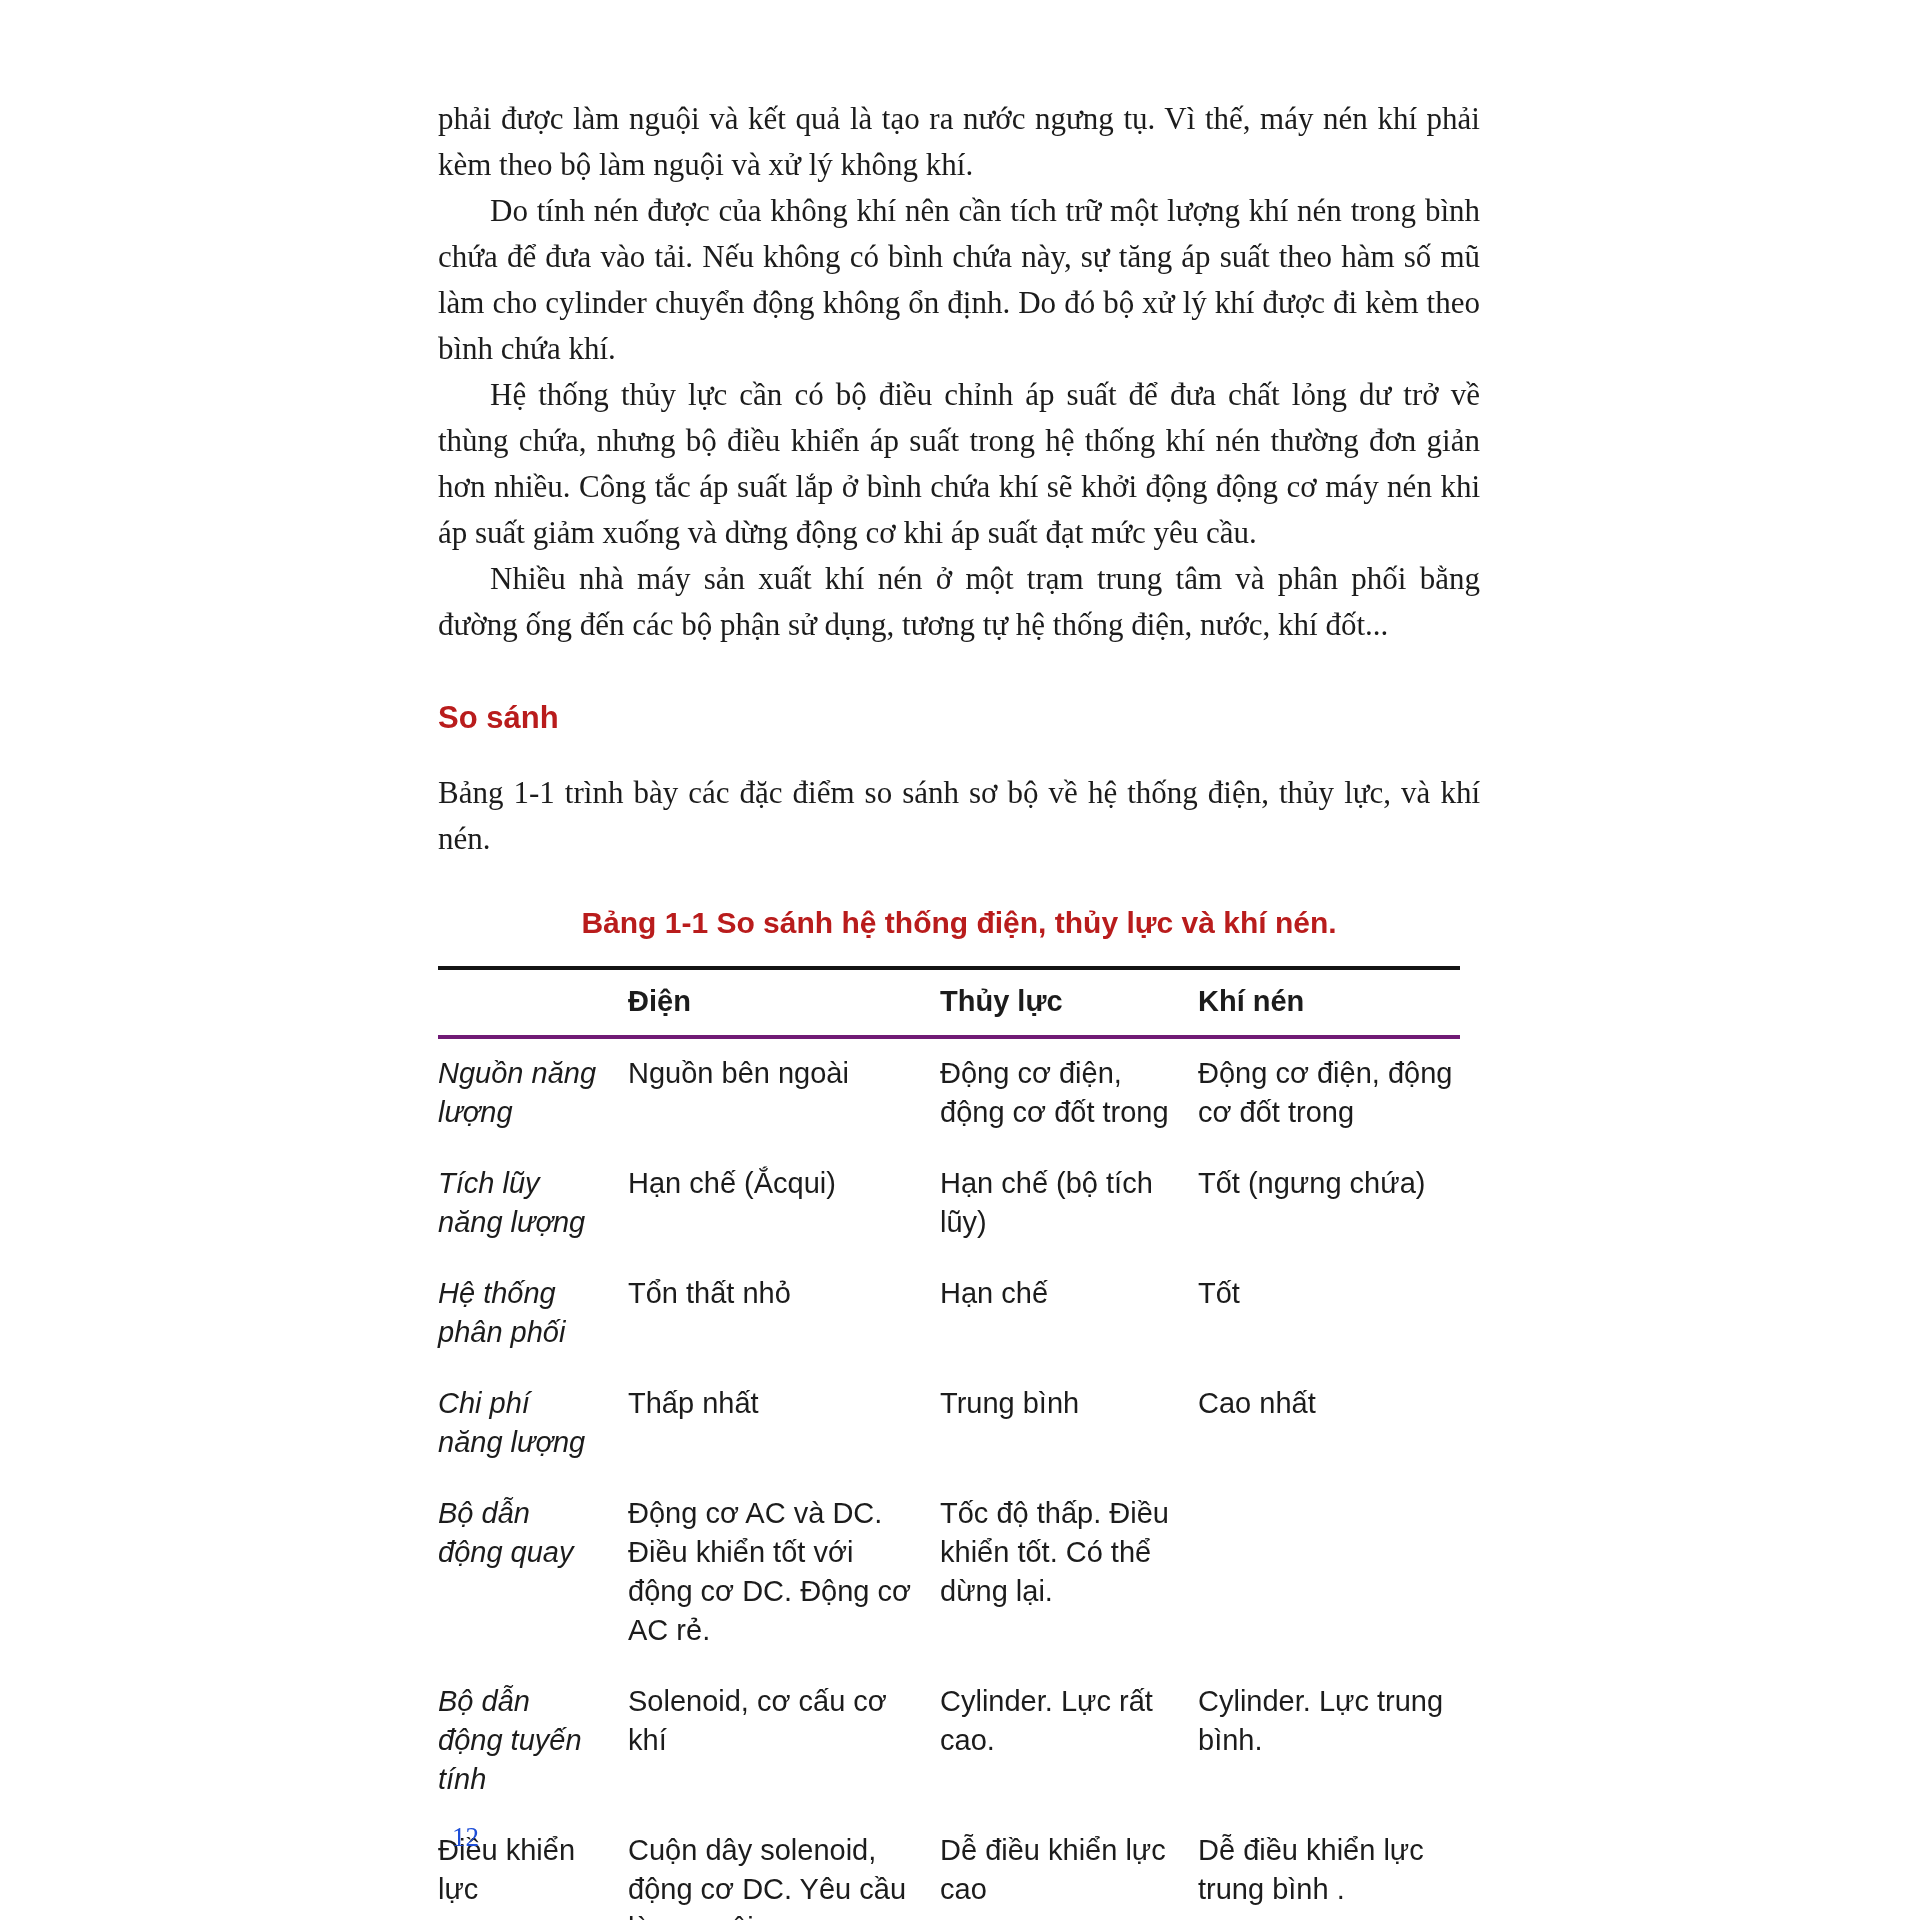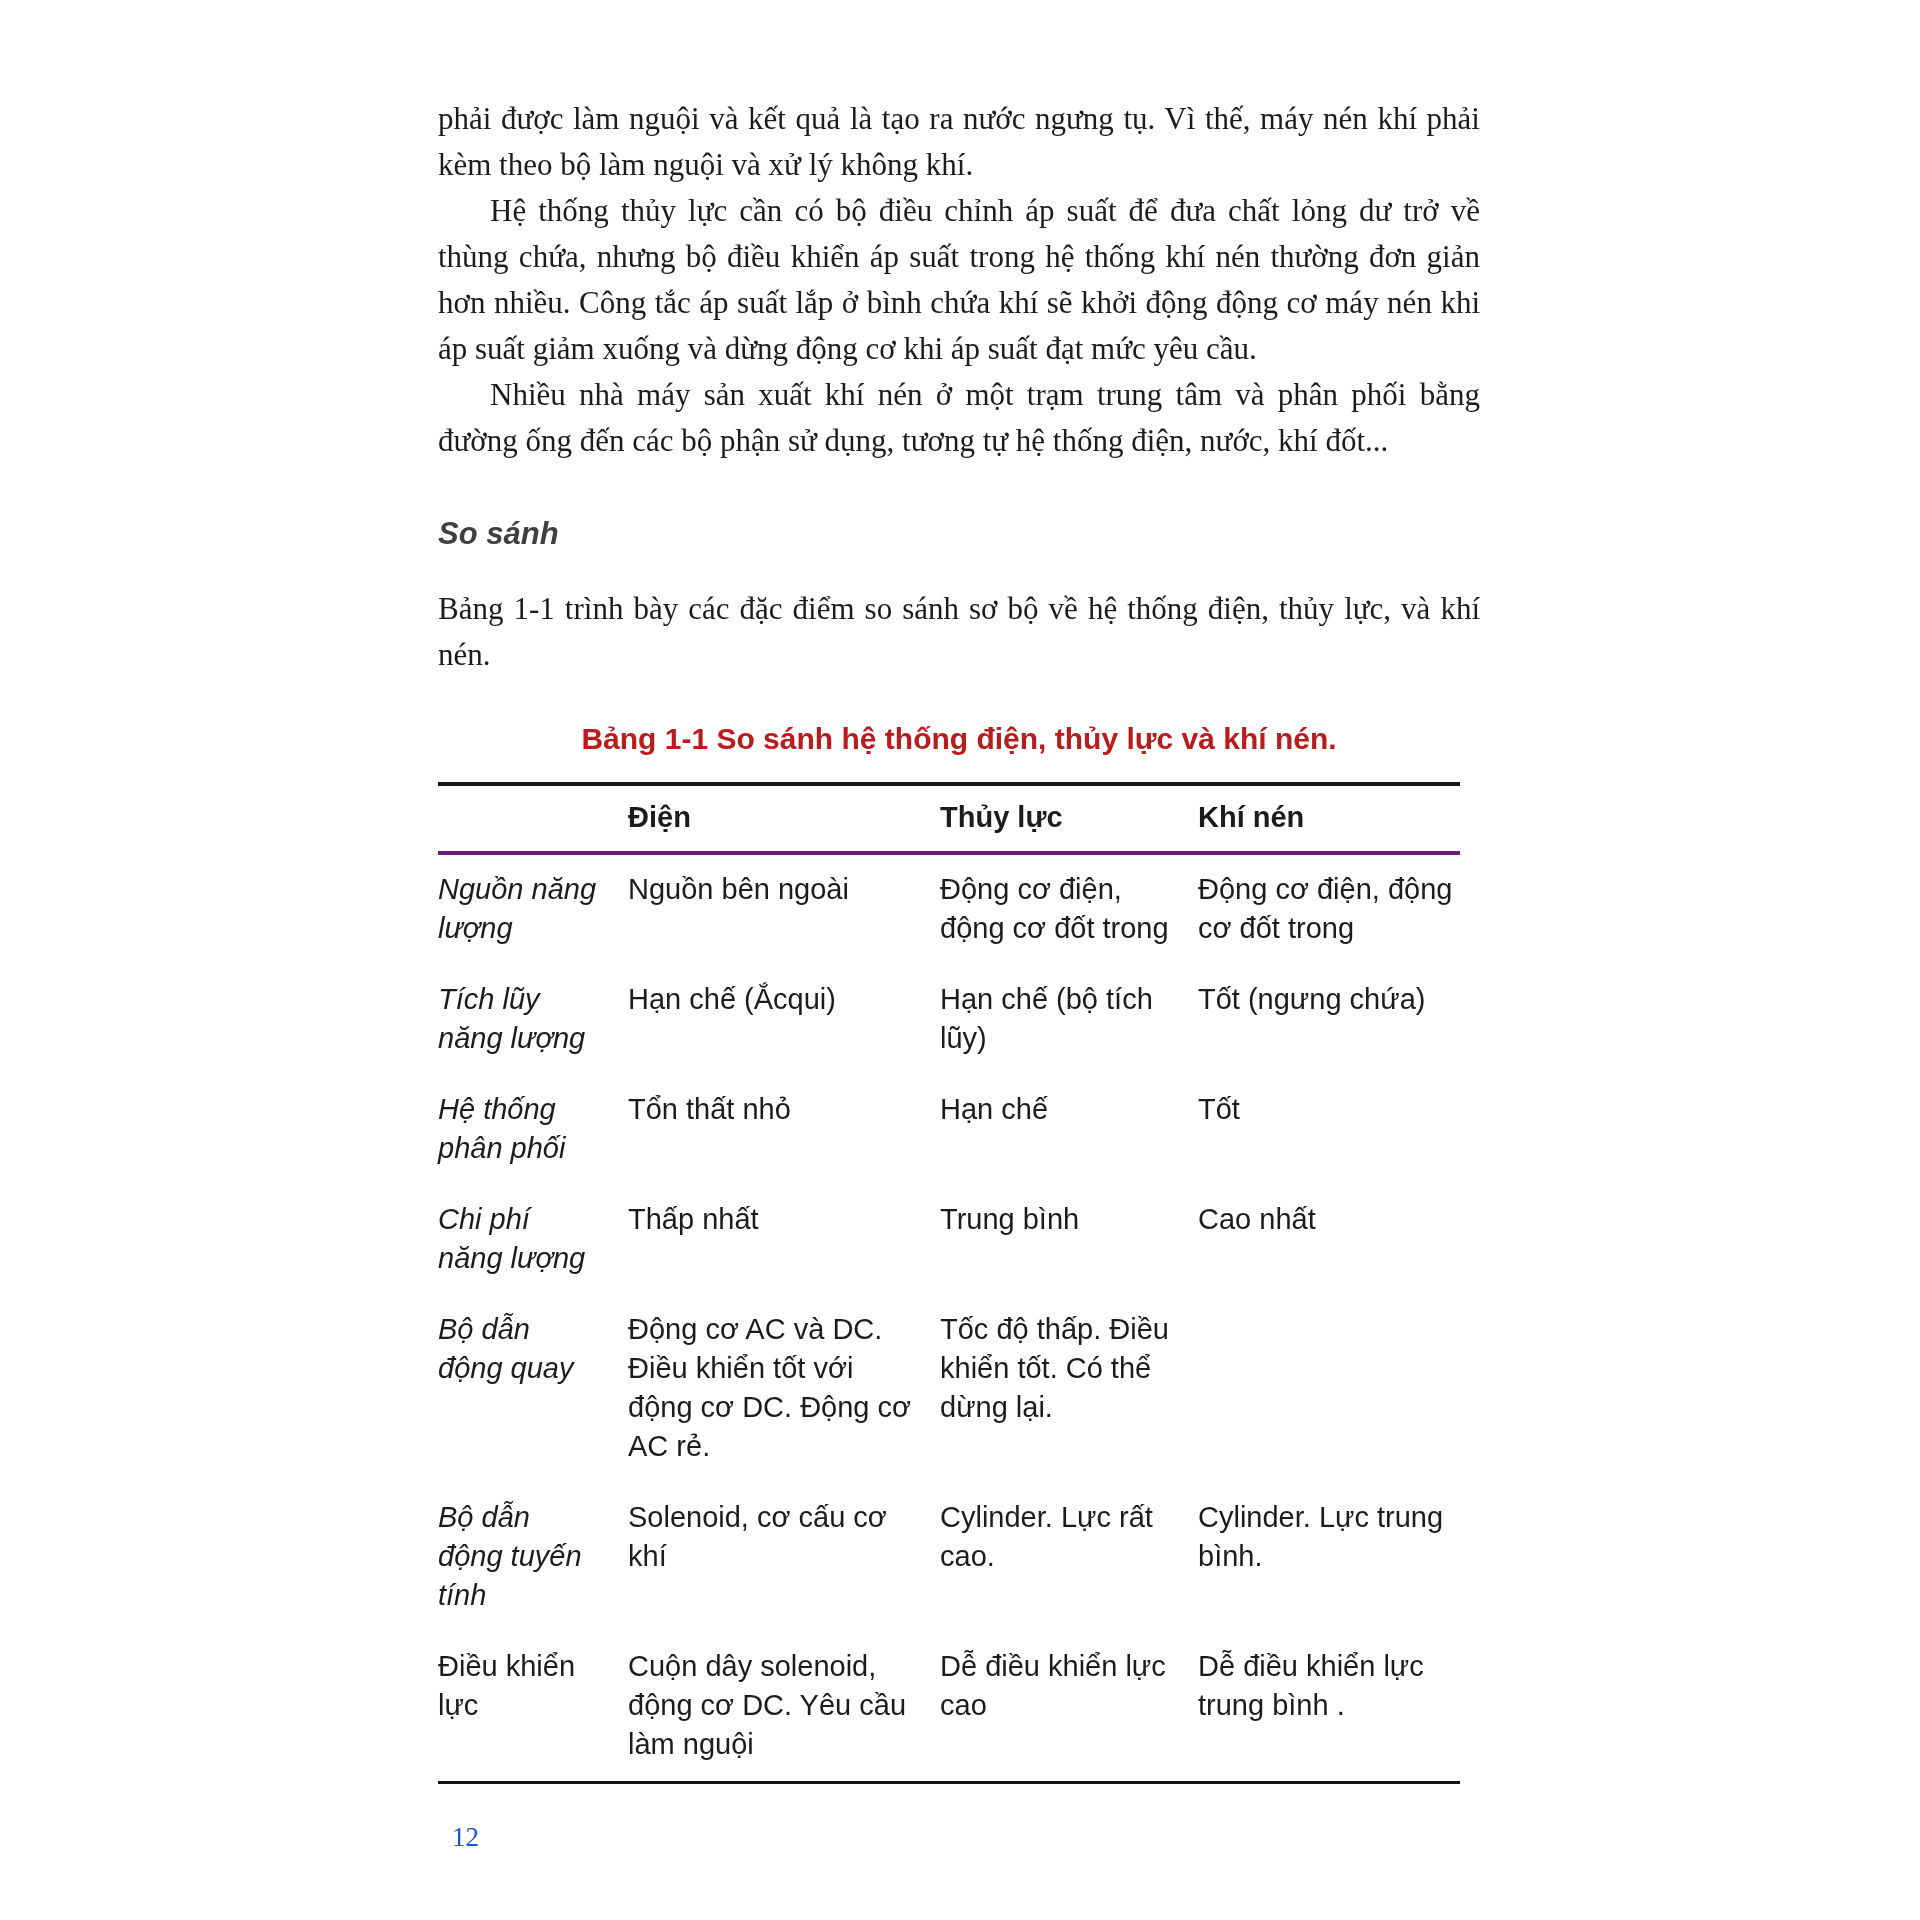--- a/index.html
+++ b/index.html
@@ -31,22 +31,21 @@
     text-indent: 52px;
   }
   p.body-p.noindent {
     text-indent: 0;
   }
   h2.section-heading {
     margin: 52px 0 34px 0;
     font-family: "Liberation Sans", "DejaVu Sans", sans-serif;
     font-size: 31px;
     font-weight: bold;
-    color: #404040;
-    font-style: italic;
+    color: #b91c1c;
   }
   .table-caption {
     margin: 44px 0 26px 0;
     text-align: center;
     font-family: "Liberation Sans", "DejaVu Sans", sans-serif;
     font-size: 30px;
     font-weight: bold;
     color: #b91c1c;
   }
   .cmp-table {
@@ -90,20 +89,21 @@
     color: #1d4ed8;
   }
 </style>
 </head>
 <body>
 
 <div class="page">
   <div class="content">
 
     <p class="body-p noindent">phải được làm nguội và kết quả là tạo ra nước ngưng tụ. Vì thế, máy nén khí phải kèm theo bộ làm nguội và xử lý không khí.</p>
+    <p class="body-p">Do tính nén được của không khí nên cần tích trữ một lượng khí nén trong bình chứa để đưa vào tải. Nếu không có bình chứa này, sự tăng áp suất theo hàm số mũ làm cho cylinder chuyển động không ổn định. Do đó bộ xử lý khí được đi kèm theo bình chứa khí.</p>
     <p class="body-p">Hệ thống thủy lực cần có bộ điều chỉnh áp suất để đưa chất lỏng dư trở về thùng chứa, nhưng bộ điều khiển áp suất trong hệ thống khí nén thường đơn giản hơn nhiều. Công tắc áp suất lắp ở bình chứa khí sẽ khởi động động cơ máy nén khi áp suất giảm xuống và dừng động cơ khi áp suất đạt mức yêu cầu.</p>
     <p class="body-p">Nhiều nhà máy sản xuất khí nén ở một trạm trung tâm và phân phối bằng đường ống đến các bộ phận sử dụng, tương tự hệ thống điện, nước, khí đốt...</p>
 
     <h2 class="section-heading">So sánh</h2>
 
     <p class="body-p noindent">Bảng 1-1 trình bày các đặc điểm so sánh sơ bộ về hệ thống điện, thủy lực, và khí nén.</p>
 
     <div class="table-caption">Bảng 1-1 So sánh hệ thống điện, thủy lực và khí nén.</div>
 
     <div class="cmp-table">

